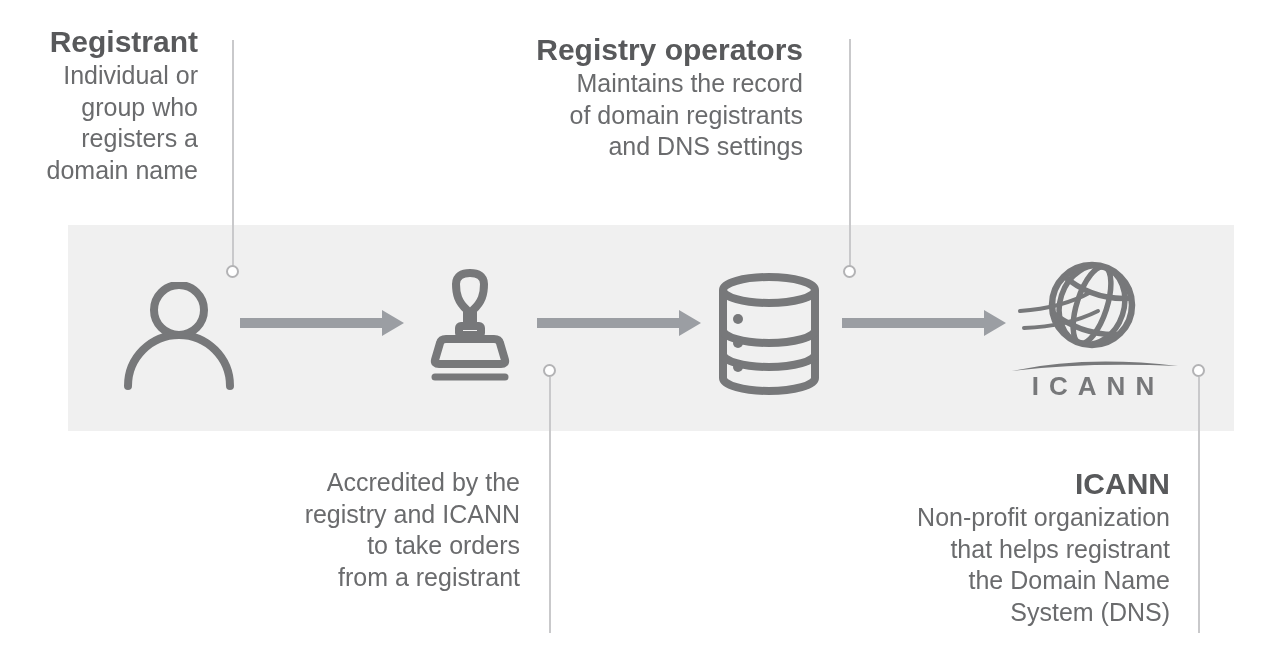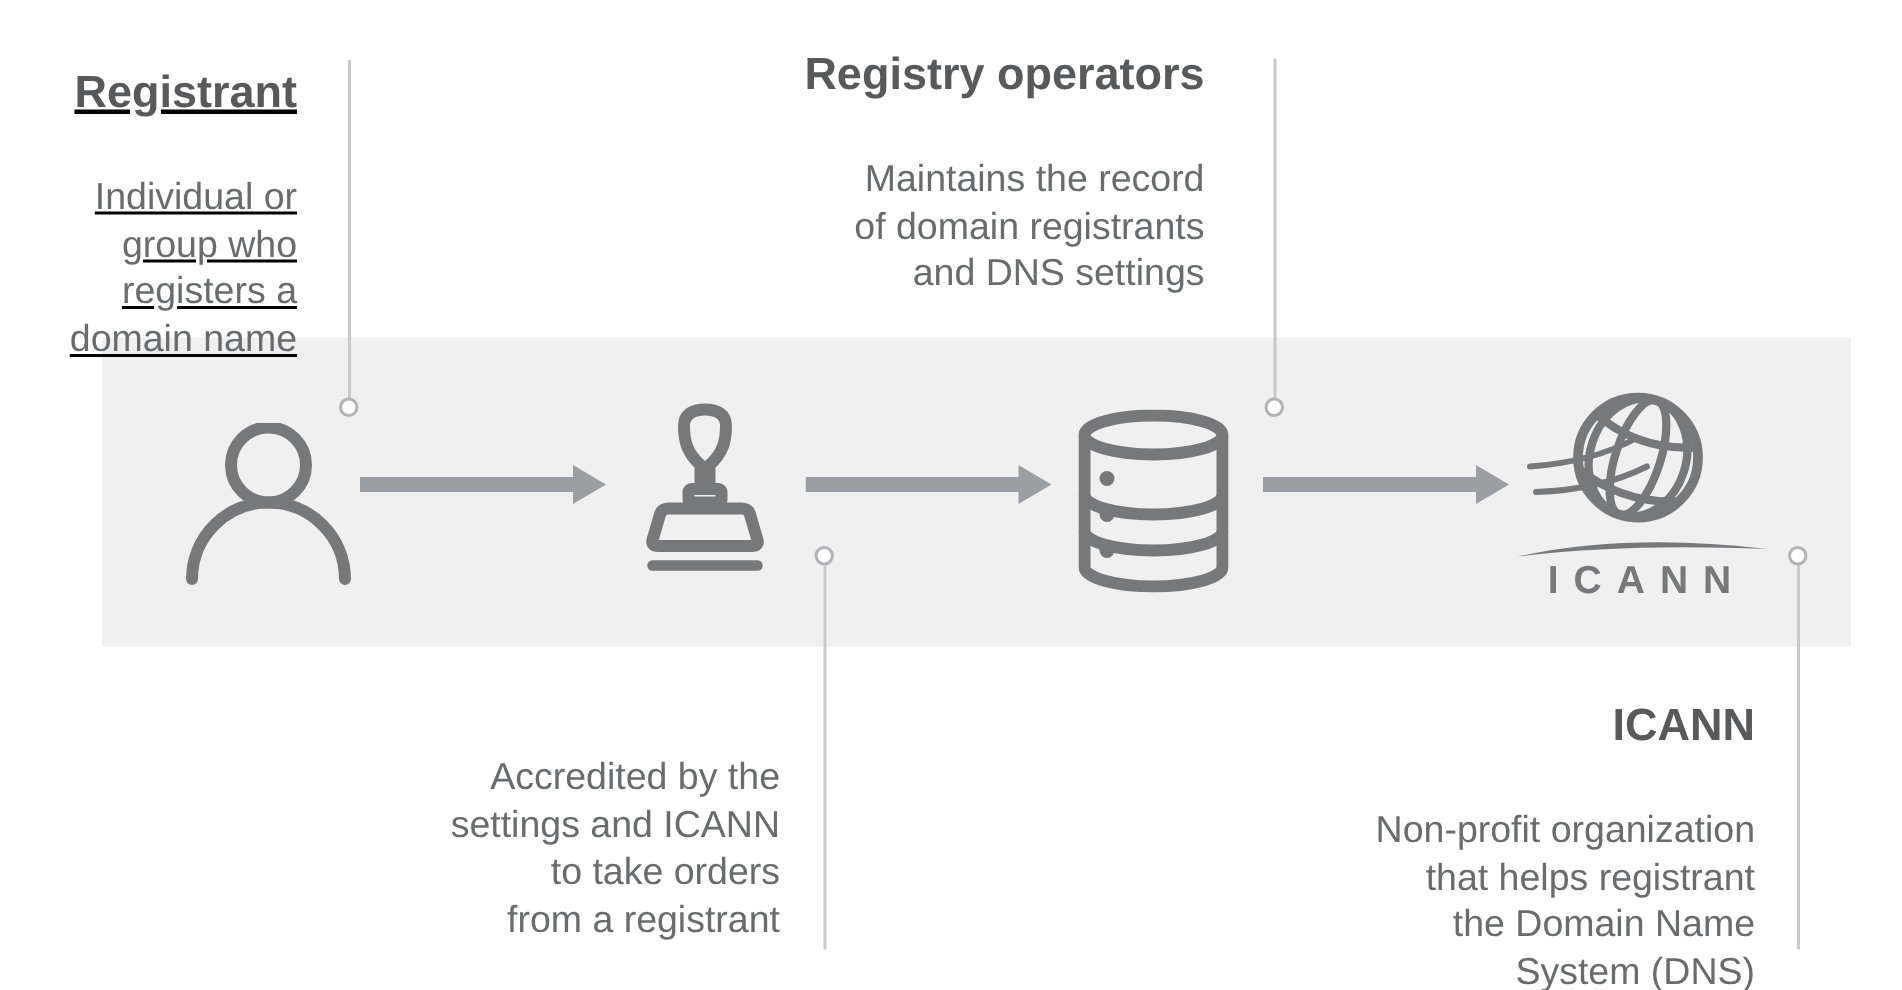--- a/index.html
+++ b/index.html
@@ -3,21 +3,21 @@
 <meta charset="utf-8">
 <style>
   html,body{margin:0;padding:0;background:#fff;}
   #stage{
     position:relative;width:1268px;height:660px;background:#ffffff;overflow:hidden;
     font-family:"Liberation Sans","DejaVu Sans",sans-serif;
   }
   .band{position:absolute;left:68px;top:225px;width:1166px;height:206px;background:#f0f0f0;}
   .label-block{position:absolute;text-align:right;}
   .label-title{font-size:30px;font-weight:bold;line-height:36px;color:#58595b;letter-spacing:0;}
-  .label-desc{font-size:25px;line-height:31.5px;color:#6a6b6d;white-space:pre-line;margin-top:36px;}
+  .label-desc{font-size:25px;line-height:31.5px;color:#6a6b6d;white-space:pre-line;}
   .vline{position:absolute;width:2px;background:#c9c9cb;}
   .dot{position:absolute;width:13px;height:13px;box-sizing:border-box;border:2px solid #b3b3b5;
        border-radius:50%;background:#ffffff;}
   .arrow{position:absolute;top:310px;width:164px;height:26px;}
   .icon{position:absolute;}
   .wordmark{position:absolute;left:1020px;top:371px;width:146px;text-align:center;
     font-size:26px;font-weight:bold;letter-spacing:10px;padding-left:10px;box-sizing:border-box;
     color:#77787a;}
 </style>
 </head>
@@ -30,38 +30,38 @@
   <div class="vline" style="left:232px;top:40px;height:226px;"></div>
   <div class="vline" style="left:849px;top:39px;height:227px;"></div>
   <div class="vline" style="left:549px;top:377px;height:256px;"></div>
   <div class="vline" style="left:1198px;top:377px;height:256px;"></div>
 
   <div class="dot" style="left:226px;top:265px;"></div>
   <div class="dot" style="left:843px;top:265px;"></div>
   <div class="dot" style="left:543px;top:364px;"></div>
   <div class="dot" style="left:1192px;top:364px;"></div>
 
-  <div class="label-block" style="right:1070px;top:44px;text-decoration:underline;">
+  <div class="label-block" style="right:1070px;top:24px;">
     <div class="label-title">Registrant</div>
     <div class="label-desc">Individual or
 group who
 registers a
 domain name</div>
   </div>
 
   <div class="label-block" style="right:465px;top:32px;">
     <div class="label-title">Registry operators</div>
     <div class="label-desc">Maintains the record
 of domain registrants
 and DNS settings</div>
   </div>
 
   <div class="label-block" style="right:748px;top:467px;">
     <div class="label-desc">Accredited by the
-settings and ICANN
+registry and ICANN
 to take orders
 from a registrant</div>
   </div>
 
   <div class="label-block" style="right:98px;top:466px;">
     <div class="label-title">ICANN</div>
     <div class="label-desc">Non-profit organization
 that helps registrant
 the Domain Name
 System (DNS)</div>

